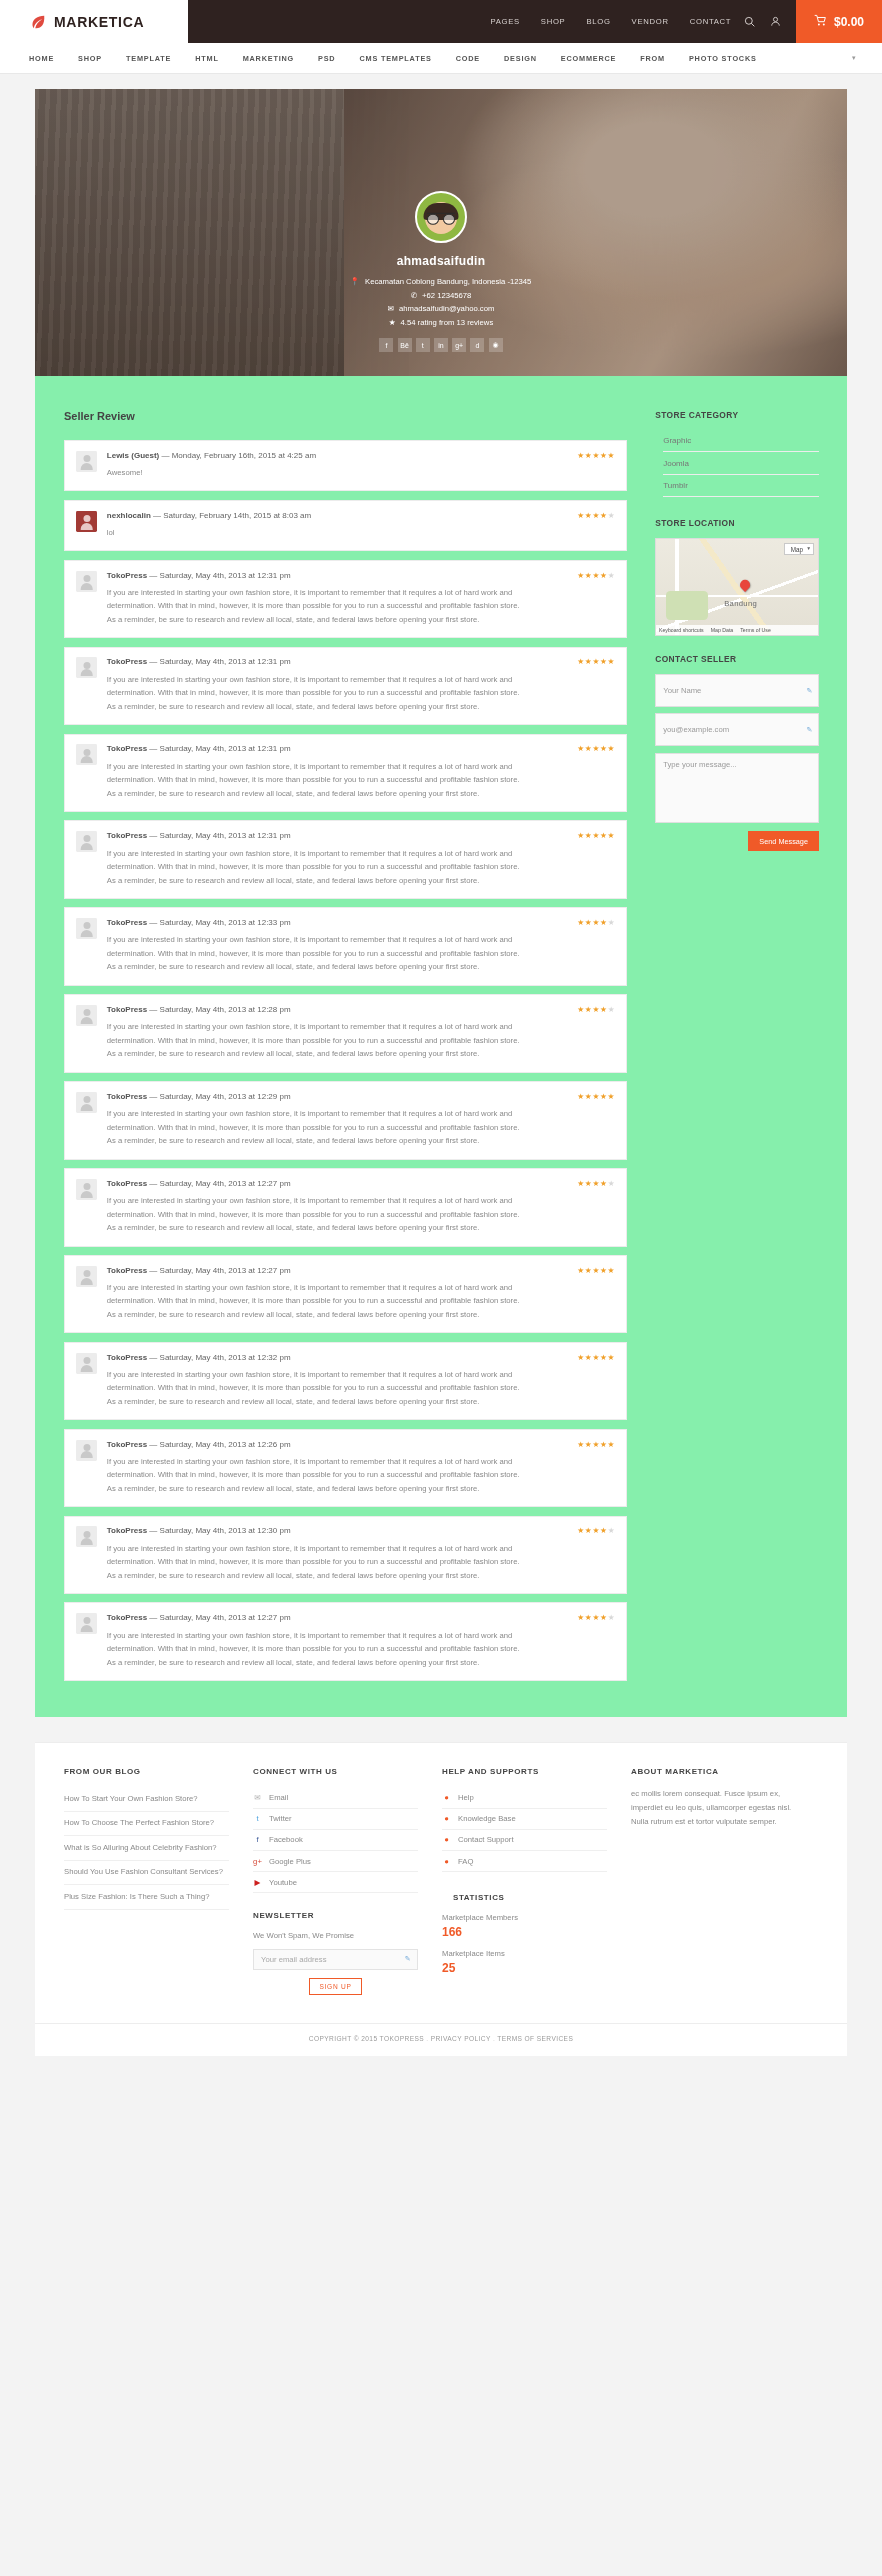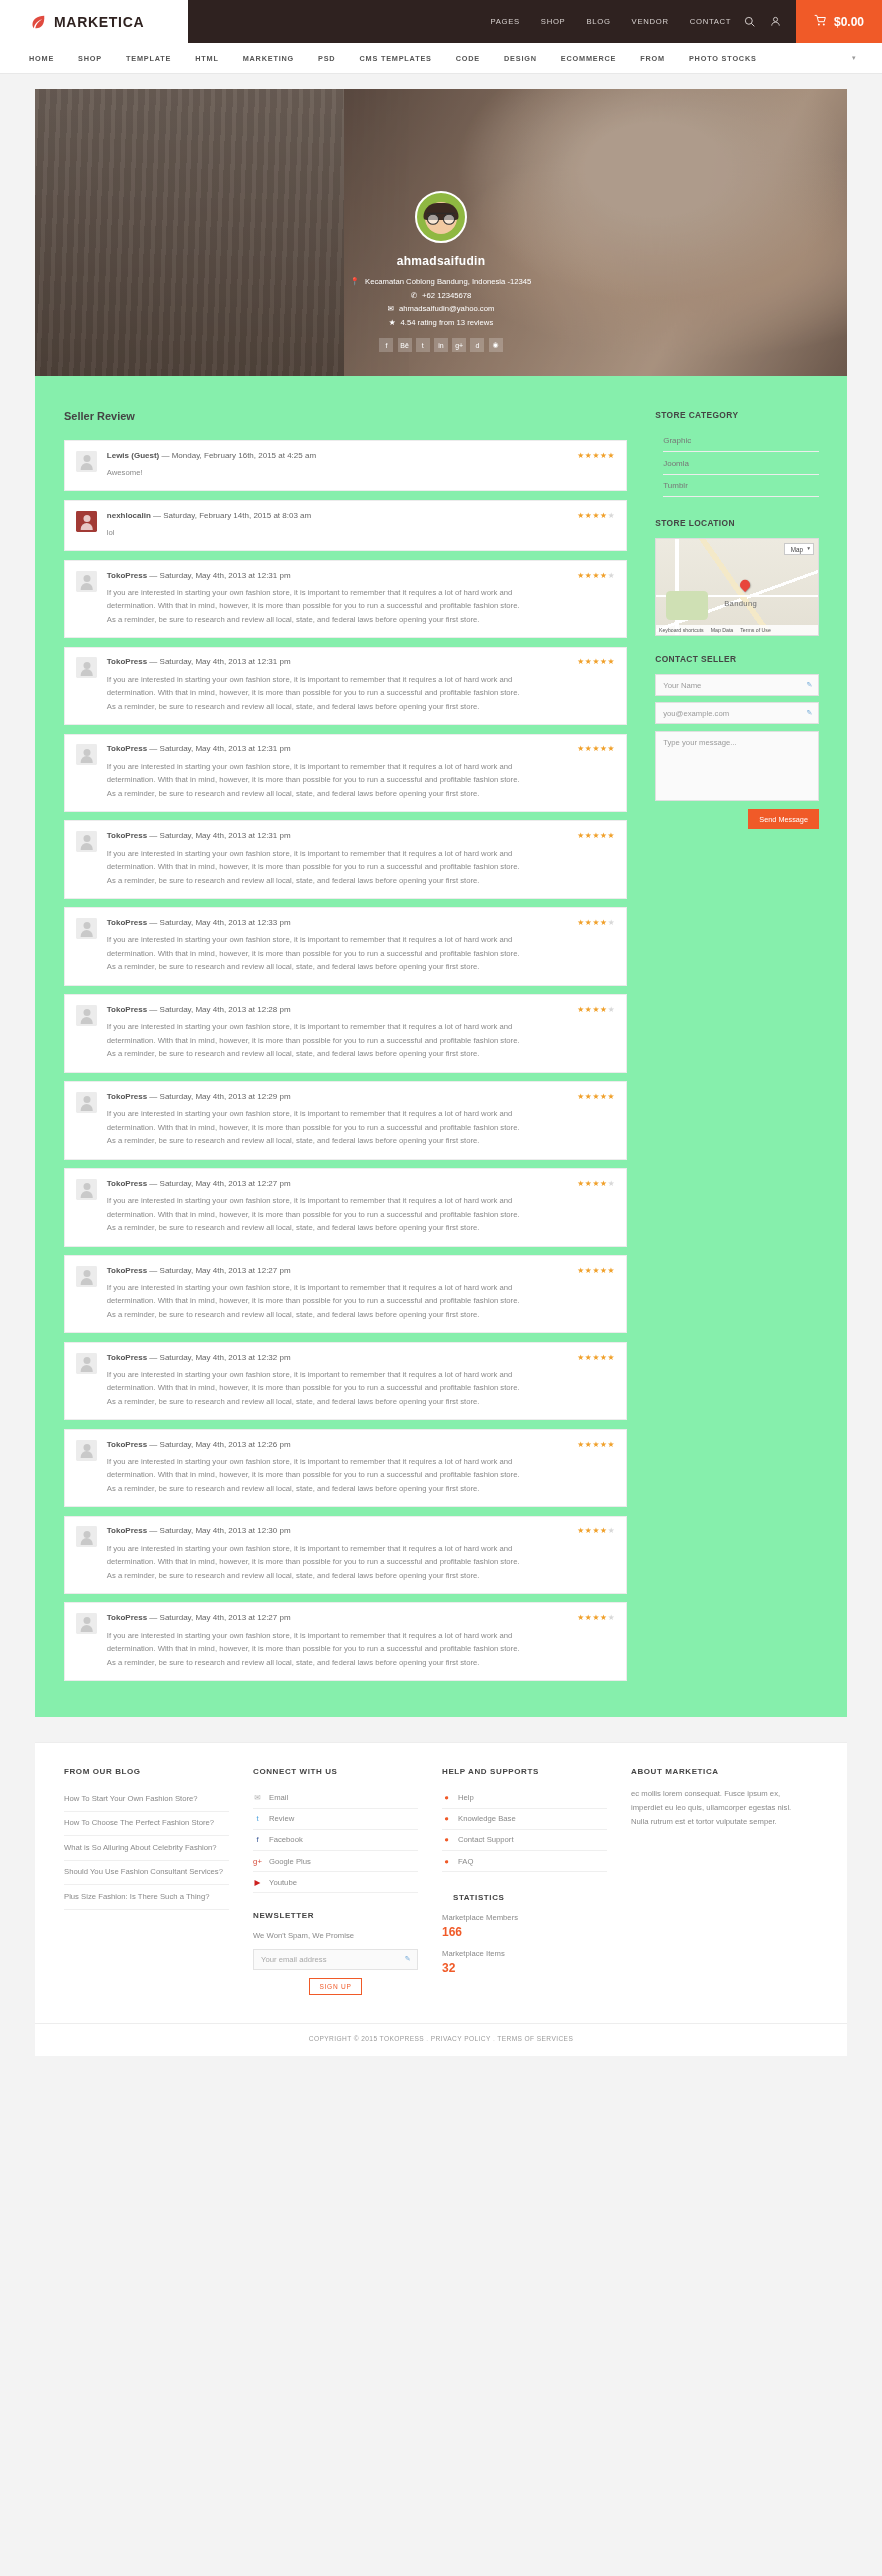--- a/index.html
+++ b/index.html
@@ -258,21 +258,21 @@
   .map .maptype:after {
     content:"▾"; position:absolute; right:2.8px; top:0.7px; font-size:5.6px; color:#666;
   }
   .map .footerbar {
     position:absolute; left:0; right:0; bottom:0; height:9.8px;
     background:rgba(255,255,255,.82);
     font-size:5.2px; color:#555;
     display:flex; align-items:center; gap:7px; padding:0 2.8px;
   }
   .field {
-    width:100%; height:22px;
+    width:100%; height:33px;
     border:0.7px solid #e0e0e0; background:#fafafa;
     font-size:7.7px; color:#9b9b9b;
     padding:0 18px 0 7px;
     margin-bottom:6.3px;
     position:relative;
     display:flex; align-items:center;
   }
   .field .pen { position:absolute; right:5.6px; color:#6fa8d8; font-size:7px; }
   .textarea {
     width:100%; height:70px;
@@ -713,21 +713,21 @@
 
   <div class="fcol">
     <div class="f-title">CONNECT WITH US</div>
     <ul class="f-icon-list">
       <li>
         <span class="ic c-email">✉</span>
         <span>Email</span>
       </li>
       <li>
         <span class="ic c-tw">t</span>
-        <span>Review</span>
+        <span>Twitter</span>
       </li>
       <li>
         <span class="ic c-fb">f</span>
         <span>Facebook</span>
       </li>
       <li>
         <span class="ic c-gp">g+</span>
         <span>Google Plus</span>
       </li>
       <li>
@@ -761,21 +761,21 @@
       </li>
       <li>
         <span class="ic bullet">●</span>
         <span>FAQ</span>
       </li>
     </ul>
     <div class="f-title" style="margin-top:21px;margin-left:11px;">STATISTICS</div>
     <div class="stat-label">Marketplace Members</div>
     <div class="stat-value">166</div>
     <div class="stat-label">Marketplace Items</div>
-    <div class="stat-value">32</div>
+    <div class="stat-value">25</div>
   </div>
 
   <div class="fcol wide">
     <div class="f-title">ABOUT MARKETICA</div>
     <div class="about-text">ec mollis lorem consequat. Fusce ipsum ex, imperdiet eu leo quis, ullamcorper egestas nisl. Nulla rutrum est et tortor vulputate semper.</div>
   </div>
 </div>
 
 <div class="copyright">
   <span>COPYRIGHT © 2015 TOKOPRESS</span>

